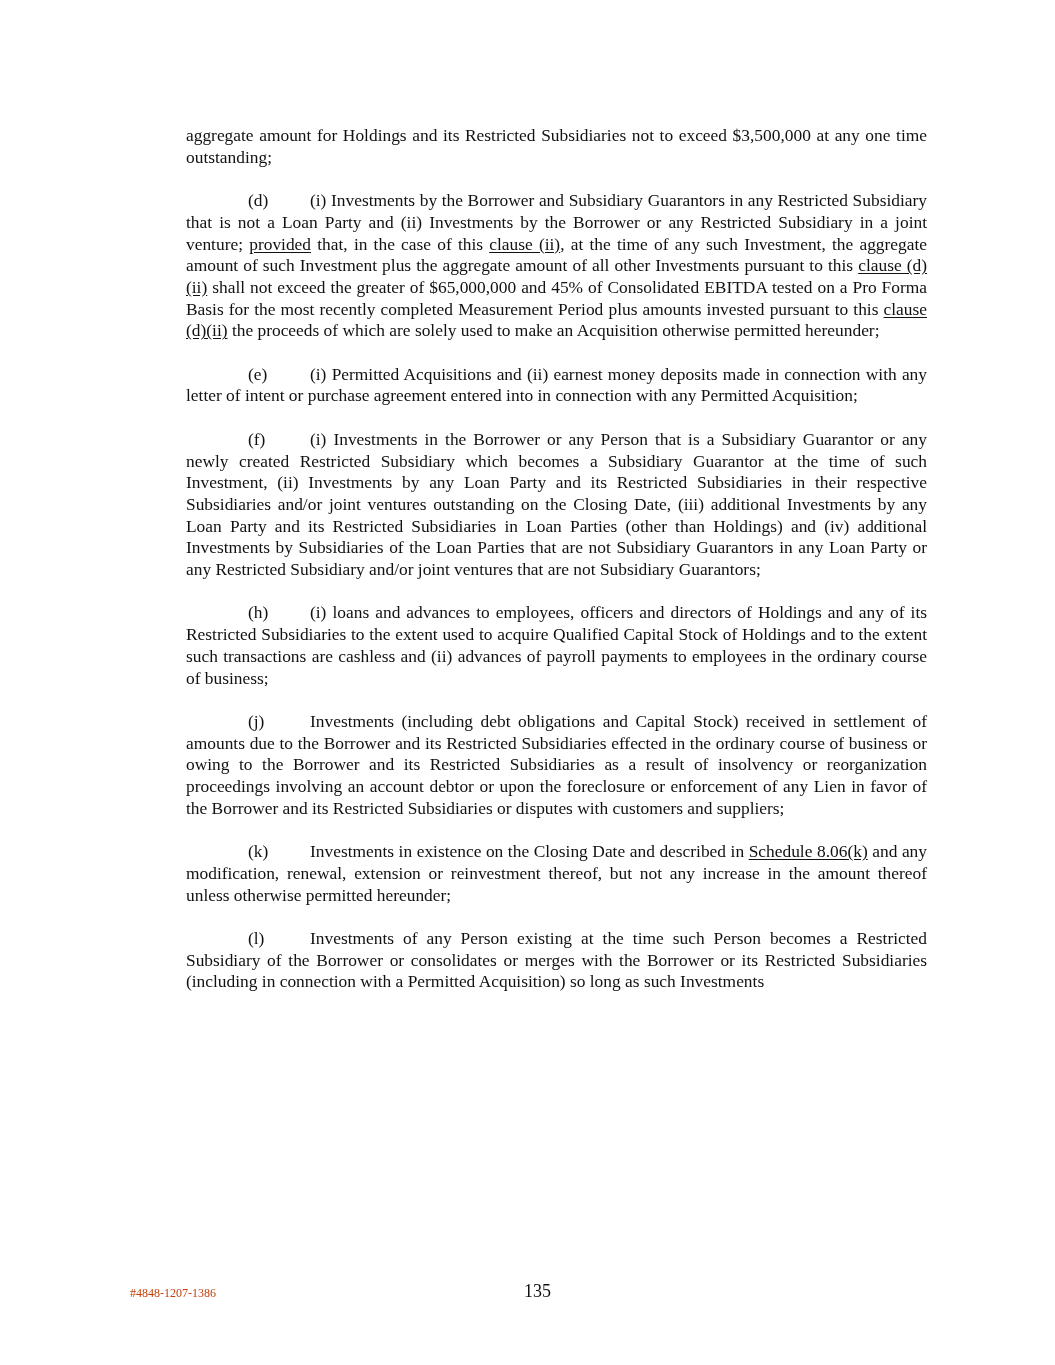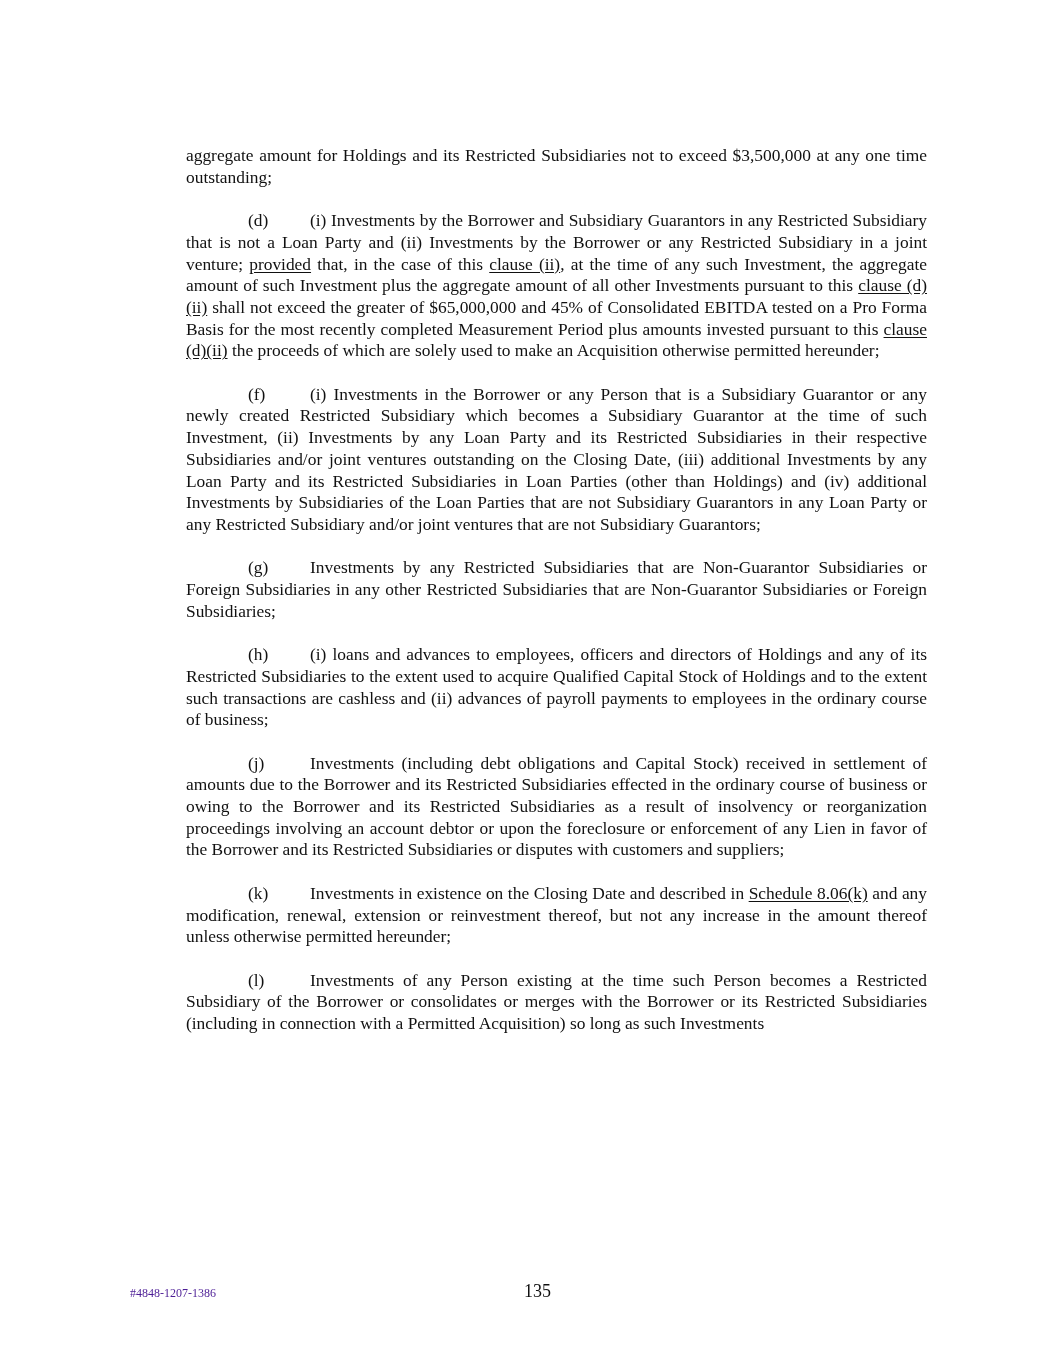--- a/index.html
+++ b/index.html
@@ -1,45 +1,45 @@
 <!DOCTYPE html>
 <html><head>
 <meta charset="utf-8">
 <style>
   html, body { margin: 0; padding: 0; background: #ffffff; }
   body { width: 1055px; height: 1365px; position: relative; overflow: hidden; }
   .page {
     position: absolute; left: 186px; top: 125px; width: 741px;
     font-family: "Liberation Serif", "DejaVu Serif", serif;
-    font-size: 17.4px; line-height: 21.7px; color: #111; margin-top: 20px;
+    font-size: 17.4px; line-height: 21.7px; color: #111;
   }
   .para { text-align: justify; margin: 0 0 21.7px 0; }
   .para.cont { text-indent: 0; }
   .lbl { display: inline-block; width: 62px; text-indent: 0; }
   .para.item { text-indent: 62px; }
   .para.item .lbl { margin-left: 0; }
   u { text-underline-offset: 2px; }
   .footer-id {
     position: absolute; left: 130px; top: 1286px;
-    font-family: "Liberation Serif", "DejaVu Serif", serif; font-size: 12px; color: #4c1d95;
+    font-family: "Liberation Serif", "DejaVu Serif", serif; font-size: 12px; color: #c2410c;
   }
   .page-num {
     position: absolute; left: 0; width: 1075px; text-align: center; top: 1281px;
     font-family: "Liberation Serif", "DejaVu Serif", serif; font-size: 18px; color: #111;
   }
 </style>
 </head>
 <body>
 
 <div class="page">
   <p class="para cont">aggregate amount for Holdings and its Restricted Subsidiaries not to exceed $3,500,000 at any one time outstanding;</p>
   <div id="items">
       <p class="para item"><span class="lbl">(d)</span><span>(i) Investments by the Borrower and Subsidiary Guarantors in any Restricted Subsidiary that is not a Loan Party and (ii) Investments by the Borrower or any Restricted Subsidiary in a joint venture; </span><u>provided</u><span> that, in the case of this </span><u>clause (ii)</u><span>, at the time of any such Investment, the aggregate amount of such Investment plus the aggregate amount of all other Investments pursuant to this </span><u>clause (d)(ii)</u><span> shall not exceed the greater of $65,000,000 and 45% of Consolidated EBITDA tested on a Pro Forma Basis for the most recently completed Measurement Period plus amounts invested pursuant to this </span><u>clause (d)(ii)</u><span> the proceeds of which are solely used to make an Acquisition otherwise permitted hereunder;</span></p>
+      <p class="para item"><span class="lbl">(e)</span><span>(i) Permitted Acquisitions and (ii) earnest money deposits made in connection with any letter of intent or purchase agreement entered into in connection with any Permitted Acquisition;</span></p>
       <p class="para item"><span class="lbl">(f)</span><span>(i) Investments in the Borrower or any Person that is a Subsidiary Guarantor or any newly created Restricted Subsidiary which becomes a Subsidiary Guarantor at the time of such Investment, (ii) Investments by any Loan Party and its Restricted Subsidiaries in their respective Subsidiaries and/or joint ventures outstanding on the Closing Date, (iii) additional Investments by any Loan Party and its Restricted Subsidiaries in Loan Parties (other than Holdings) and (iv) additional Investments by Subsidiaries of the Loan Parties that are not Subsidiary Guarantors in any Loan Party or any Restricted Subsidiary and/or joint ventures that are not Subsidiary Guarantors;</span></p>
-      <p class="para item"><span class="lbl">(g)</span><span>Investments by any Restricted Subsidiaries that are Non-Guarantor Subsidiaries or Foreign Subsidiaries in any other Restricted Subsidiaries that are Non-Guarantor Subsidiaries or Foreign Subsidiaries;</span></p>
       <p class="para item"><span class="lbl">(h)</span><span>(i) loans and advances to employees, officers and directors of Holdings and any of its Restricted Subsidiaries to the extent used to acquire Qualified Capital Stock of Holdings and to the extent such transactions are cashless and (ii) advances of payroll payments to employees in the ordinary course of business;</span></p>
       <p class="para item"><span class="lbl">(j)</span><span>Investments (including debt obligations and Capital Stock) received in settlement of amounts due to the Borrower and its Restricted Subsidiaries effected in the ordinary course of business or owing to the Borrower and its Restricted Subsidiaries as a result of insolvency or reorganization proceedings involving an account debtor or upon the foreclosure or enforcement of any Lien in favor of the Borrower and its Restricted Subsidiaries or disputes with customers and suppliers;</span></p>
       <p class="para item"><span class="lbl">(k)</span><span>Investments in existence on the Closing Date and described in </span><u>Schedule 8.06(k)</u><span> and any modification, renewal, extension or reinvestment thereof, but not any increase in the amount thereof unless otherwise permitted hereunder;</span></p>
       <p class="para item"><span class="lbl">(l)</span><span>Investments of any Person existing at the time such Person becomes a Restricted Subsidiary of the Borrower or consolidates or merges with the Borrower or its Restricted Subsidiaries (including in connection with a Permitted Acquisition) so long as such Investments</span></p>
     </div>
 </div>
 
 <div class="footer-id">#4848-1207-1386</div>
 <div class="page-num">135</div>
 

